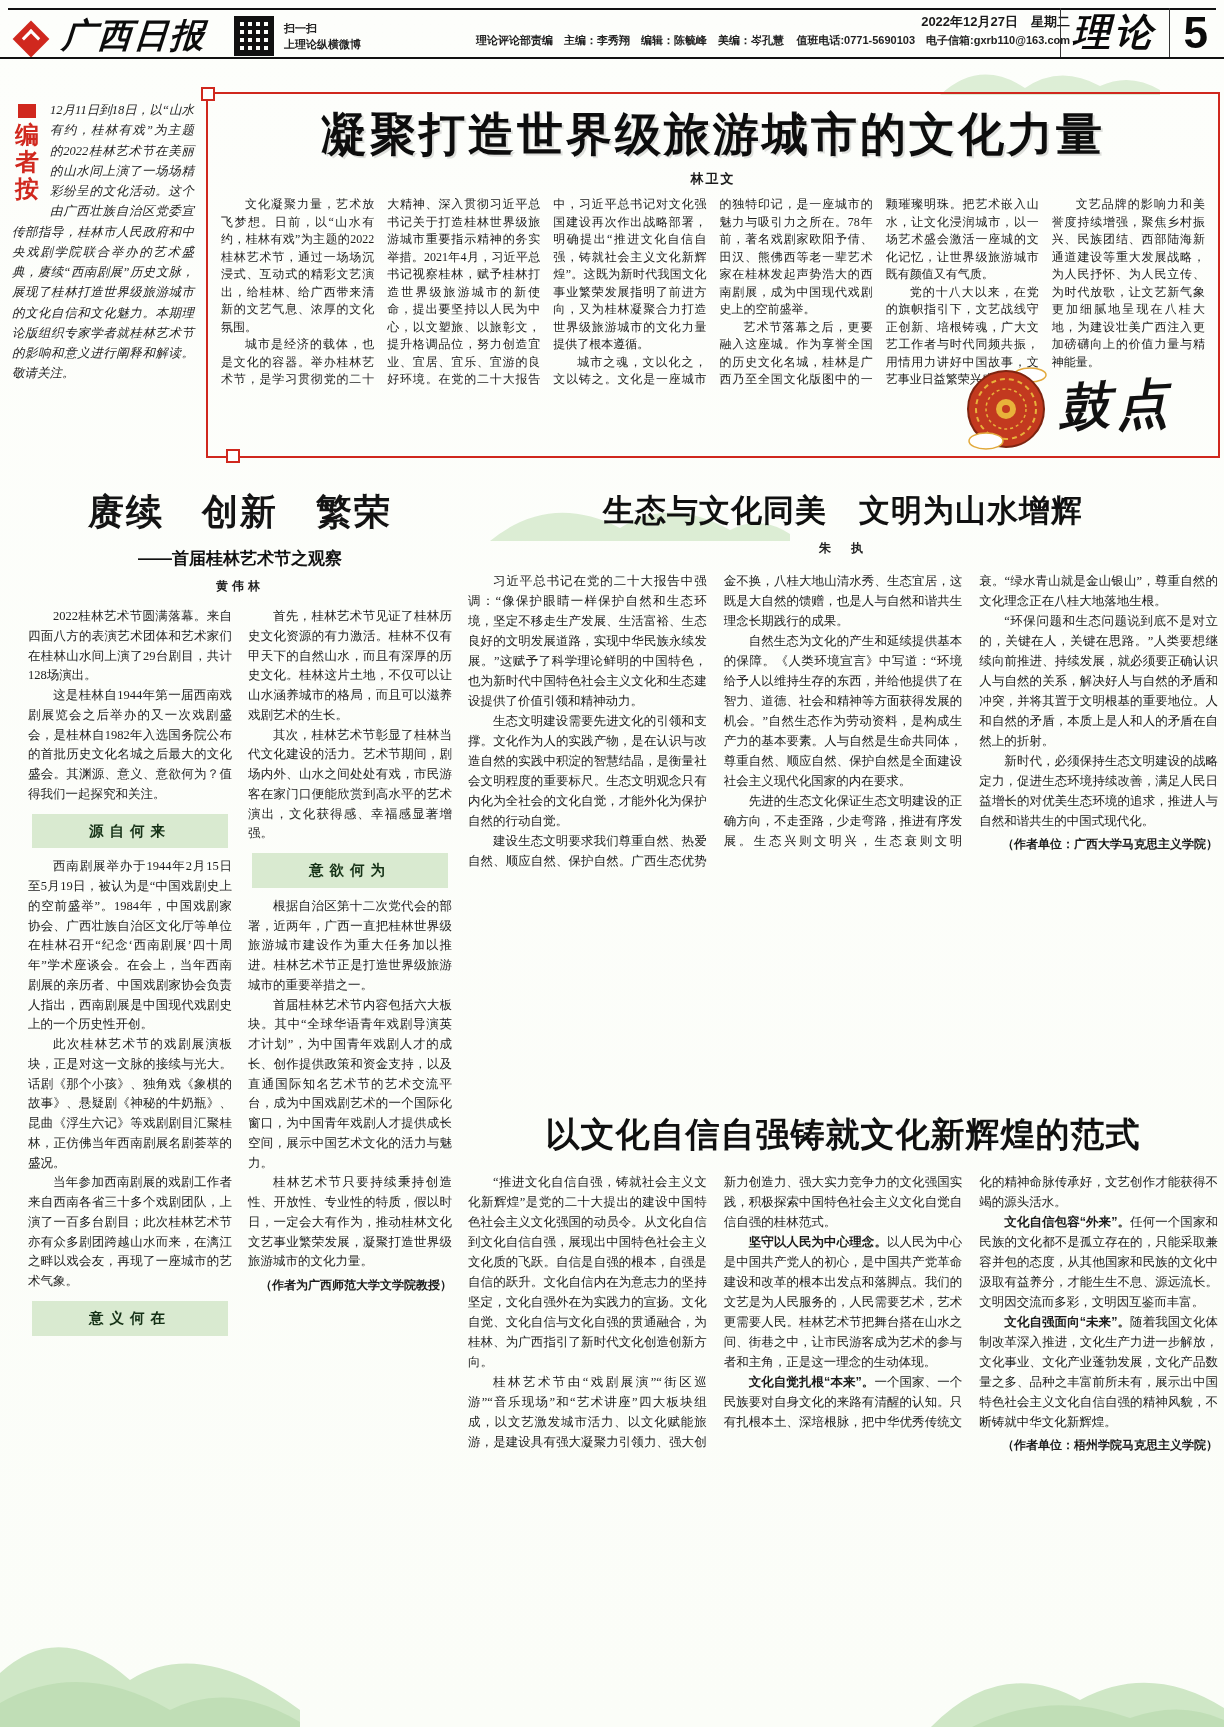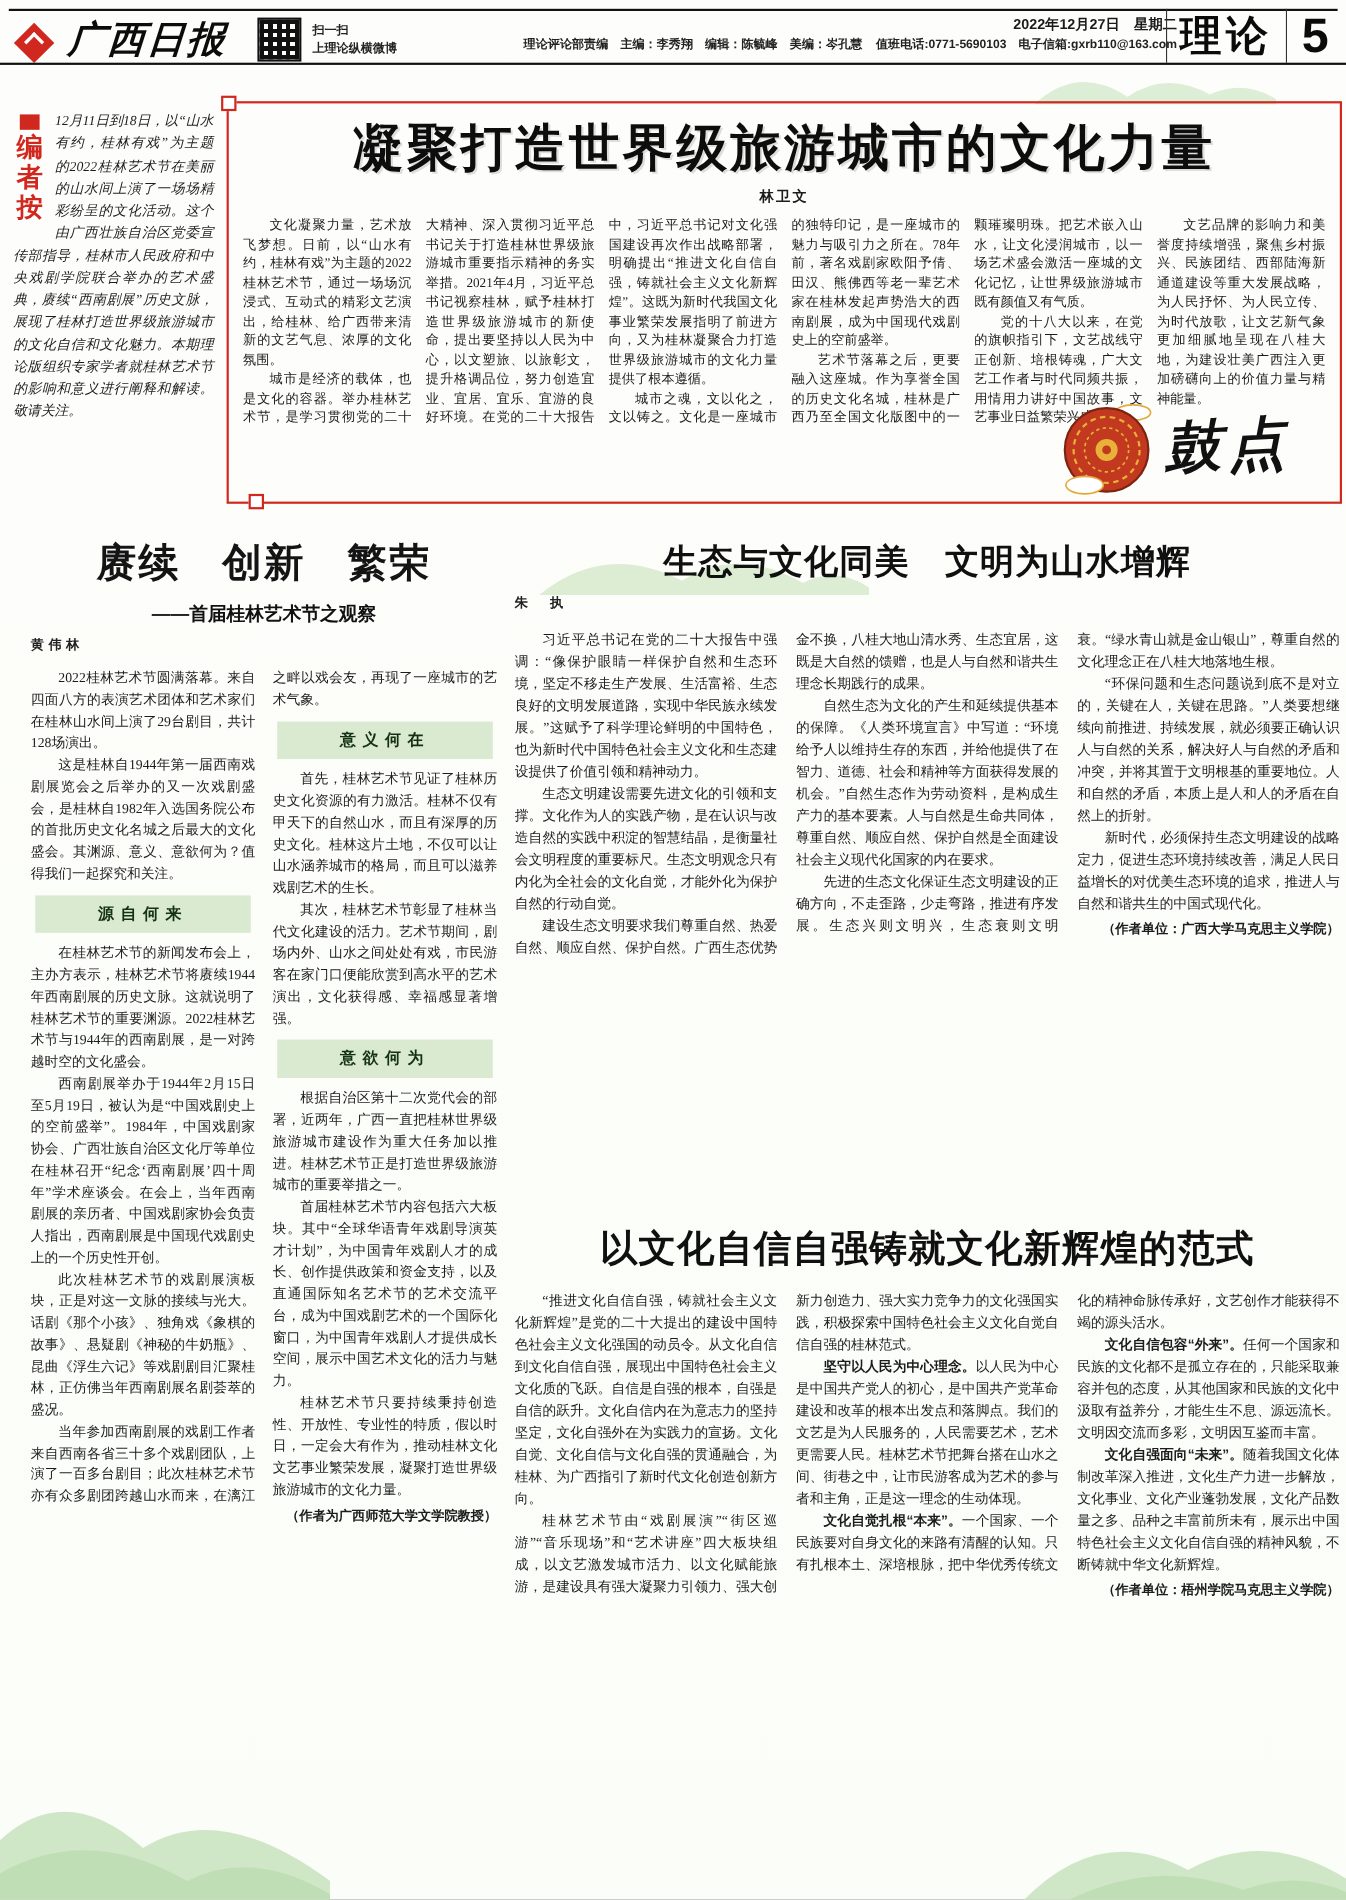--- a/index.html
+++ b/index.html
@@ -17,21 +17,21 @@
   .paper-name{font-family:"Liberation Serif",serif;font-weight:900;font-style:italic;font-size:34px;letter-spacing:2px;color:#0c0c0c;transform:skewX(-4deg);}
   .qr{width:36px;height:36px;margin-left:18px;border:2px solid #111;
       background:
         repeating-linear-gradient(90deg,#111 0 4px,transparent 4px 8px),
         repeating-linear-gradient(0deg,#111 0 4px,transparent 4px 8px);}
   .qr-caption{font-family:"Liberation Sans",sans-serif;font-size:11px;font-weight:700;line-height:1.5;color:#222;}
   .head-credits{position:absolute;left:476px;top:33px;font-family:"Liberation Sans",sans-serif;font-size:11px;font-weight:700;color:#222;white-space:nowrap;}
   .head-date{position:absolute;left:760px;top:13px;width:310px;text-align:right;font-family:"Liberation Sans",sans-serif;font-size:13px;font-weight:700;color:#1a1a1a;}
   .head-contact{position:absolute;left:760px;top:33px;width:310px;text-align:right;font-family:"Liberation Sans",sans-serif;font-size:11px;font-weight:700;color:#222;white-space:nowrap;}
   .section-box{position:absolute;right:0;top:8px;height:49px;display:flex;align-items:center;}
-  .section-box .sec{font-family:"Liberation Sans",sans-serif;font-weight:900;font-size:38px;letter-spacing:4px;padding:0 12px;border-left:1px solid #333;height:49px;display:flex;align-items:center;color:#0b0b0b;}
+  .section-box .sec{font-family:"Liberation Sans",sans-serif;font-weight:900;font-size:38px;letter-spacing:4px;padding:0 12px;border-left:1px solid #333;height:49px;display:flex;align-items:center;color:#0b0b0b;font-style:italic;}
   .section-box .num{font-family:"Liberation Sans",sans-serif;font-weight:900;font-size:44px;padding:0 16px 0 14px;border-left:1px solid #333;height:49px;display:flex;align-items:center;color:#0b0b0b;}
   
   .mtn{position:absolute;pointer-events:none;}
   
   .editor-note{position:absolute;left:12px;top:100px;width:182px;height:340px;font-size:12.5px;line-height:1.62;text-align:justify;font-style:italic;color:#1d1d1d;}
   .en-label{float:left;width:30px;margin:4px 8px 4px 0;display:flex;flex-direction:column;align-items:center;}
   .en-bullet{width:18px;height:14px;background:#d0281e;margin-bottom:4px;}
   .en-chars{color:#d0281e;font-family:"Liberation Sans",sans-serif;font-weight:900;font-style:normal;font-size:24px;line-height:1.12;width:26px;word-break:break-all;text-align:center;}
   
   .lead-frame{position:absolute;left:206px;top:92px;width:1010px;height:362px;border:2px solid #d0281e;background:transparent;}
@@ -44,21 +44,21 @@
   .para{margin:0;text-indent:2em;}
   .author-line{margin:4px 0 0;text-align:right;font-family:"Liberation Sans",sans-serif;font-weight:700;font-size:12px;}
   
   .drum-badge{position:absolute;right:14px;bottom:4px;width:240px;height:92px;display:flex;align-items:center;}
   .drum-badge svg{flex:0 0 auto;}
   .drum-word{font-family:"Liberation Serif",serif;font-weight:900;font-style:italic;font-size:52px;letter-spacing:6px;color:#111;transform:rotate(-3deg);margin-left:2px;}
   
   .art1{position:absolute;left:28px;top:472px;width:424px;height:1244px;}
   .art1 h2{margin:16px 0 0;text-align:center;font-family:"Liberation Sans",sans-serif;font-weight:900;font-size:36px;letter-spacing:2px;color:#141414;}
   .art1 .sub{margin-top:10px;text-align:center;font-family:"Liberation Sans",sans-serif;font-weight:700;font-size:17px;color:#111;}
-  .byline{margin-top:8px;font-family:"Liberation Sans",sans-serif;font-weight:700;font-size:12px;letter-spacing:4px;color:#222;}
+  .byline{margin-top:8px;text-align:center;font-family:"Liberation Sans",sans-serif;font-weight:700;font-size:12px;letter-spacing:4px;color:#222;}
   .art1-cols{margin-top:12px;column-count:2;column-gap:16px;height:1108px;overflow:hidden;font-size:12.5px;line-height:1.58;text-align:justify;}
   .subhead{background:#d9ead0;color:#143015;text-align:center;font-family:"Liberation Sans",sans-serif;font-weight:700;font-size:14.5px;letter-spacing:6px;padding:6px 0;margin:9px 4px;break-inside:avoid;}
   .art2{position:absolute;left:468px;top:476px;width:750px;height:614px;}
   .art-wide-title{margin:14px 0 0;text-align:center;font-family:"Liberation Serif",serif;font-weight:900;font-size:31px;letter-spacing:1px;color:#101010;}
   .art2-cols,.art3-cols{margin-top:14px;column-count:3;column-gap:17px;overflow:hidden;font-size:12.5px;line-height:1.6;text-align:justify;}
   .art2-cols{height:500px;}
   .art3{position:absolute;left:468px;top:1098px;width:750px;height:618px;}
   .art3 .art-wide-title{font-size:34px;}
   .art3-cols{height:488px;}
   .art3-cols b,.art1-cols b{font-family:"Liberation Sans",sans-serif;font-weight:700;}
@@ -138,21 +138,20 @@
   </div>
 
   <div class="art1">
     <h2>赓续　创新　繁荣</h2>
     <div class="sub">——首届桂林艺术节之观察</div>
     <div class="byline">黄伟林</div>
     <div class="art1-cols">
         <p class="para">2022桂林艺术节圆满落幕。来自四面八方的表演艺术团体和艺术家们在桂林山水间上演了29台剧目，共计128场演出。</p>
         <p class="para">这是桂林自1944年第一届西南戏剧展览会之后举办的又一次戏剧盛会，是桂林自1982年入选国务院公布的首批历史文化名城之后最大的文化盛会。其渊源、意义、意欲何为？值得我们一起探究和关注。</p>
         <div class="subhead">源自何来</div>
-        <p class="para">在桂林艺术节的新闻发布会上，主办方表示，桂林艺术节将赓续1944年西南剧展的历史文脉。这就说明了桂林艺术节的重要渊源。2022桂林艺术节与1944年的西南剧展，是一对跨越时空的文化盛会。</p>
         <p class="para">西南剧展举办于1944年2月15日至5月19日，被认为是“中国戏剧史上的空前盛举”。1984年，中国戏剧家协会、广西壮族自治区文化厅等单位在桂林召开“纪念‘西南剧展’四十周年”学术座谈会。在会上，当年西南剧展的亲历者、中国戏剧家协会负责人指出，西南剧展是中国现代戏剧史上的一个历史性开创。</p>
         <p class="para">此次桂林艺术节的戏剧展演板块，正是对这一文脉的接续与光大。话剧《那个小孩》、独角戏《象棋的故事》、悬疑剧《神秘的牛奶瓶》、昆曲《浮生六记》等戏剧剧目汇聚桂林，正仿佛当年西南剧展名剧荟萃的盛况。</p>
         <p class="para">当年参加西南剧展的戏剧工作者来自西南各省三十多个戏剧团队，上演了一百多台剧目；此次桂林艺术节亦有众多剧团跨越山水而来，在漓江之畔以戏会友，再现了一座城市的艺术气象。</p>
         <div class="subhead">意义何在</div>
         <p class="para">首先，桂林艺术节见证了桂林历史文化资源的有力激活。桂林不仅有甲天下的自然山水，而且有深厚的历史文化。桂林这片土地，不仅可以让山水涵养城市的格局，而且可以滋养戏剧艺术的生长。</p>
         <p class="para">其次，桂林艺术节彰显了桂林当代文化建设的活力。艺术节期间，剧场内外、山水之间处处有戏，市民游客在家门口便能欣赏到高水平的艺术演出，文化获得感、幸福感显著增强。</p>
         <div class="subhead">意欲何为</div>
         <p class="para">根据自治区第十二次党代会的部署，近两年，广西一直把桂林世界级旅游城市建设作为重大任务加以推进。桂林艺术节正是打造世界级旅游城市的重要举措之一。</p>
         <p class="para">首届桂林艺术节内容包括六大板块。其中“全球华语青年戏剧导演英才计划”，为中国青年戏剧人才的成长、创作提供政策和资金支持，以及直通国际知名艺术节的艺术交流平台，成为中国戏剧艺术的一个国际化窗口，为中国青年戏剧人才提供成长空间，展示中国艺术文化的活力与魅力。</p>
         <p class="para">桂林艺术节只要持续秉持创造性、开放性、专业性的特质，假以时日，一定会大有作为，推动桂林文化文艺事业繁荣发展，凝聚打造世界级旅游城市的文化力量。</p>

